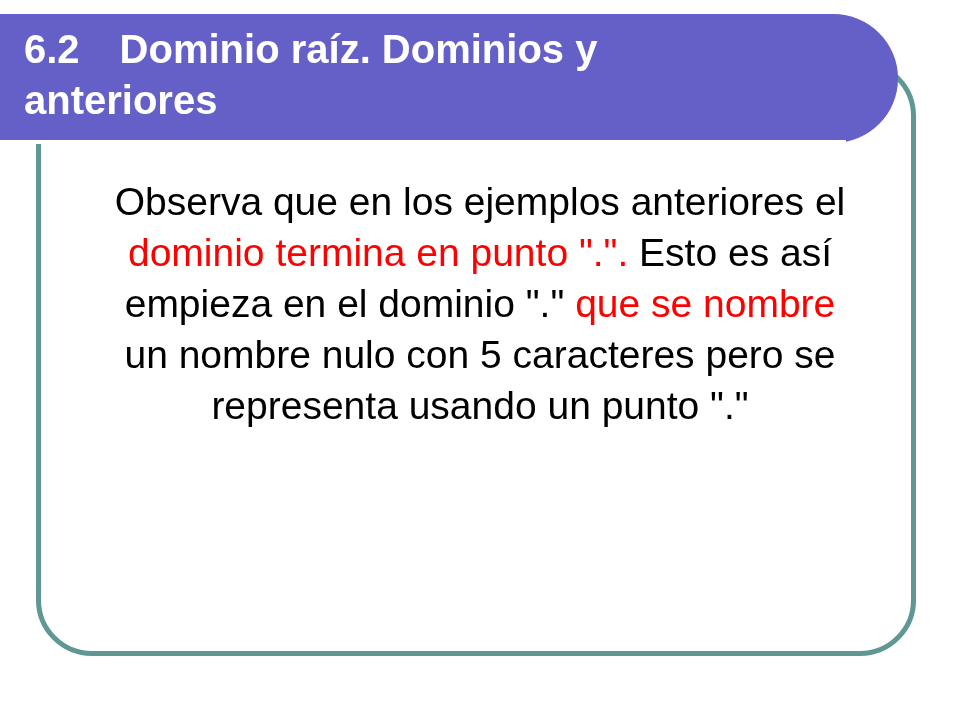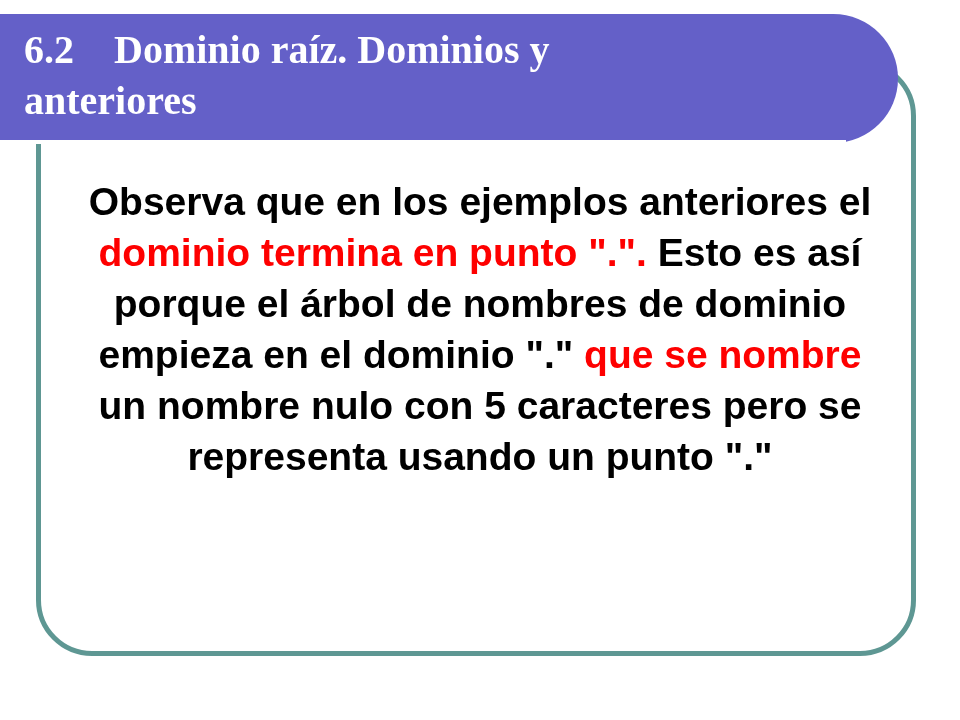--- a/index.html
+++ b/index.html
@@ -50,21 +50,20 @@
     position: absolute;
     left: 24px;
     top: 10px;
     width: 840px;
     color: #ffffff;
     font-size: 40px;
     font-weight: bold;
     line-height: 51px;
     letter-spacing: 0px;
     white-space: pre-wrap;
-    font-family: Liberation Serif, serif;
   }
   .title-text .tab-gap {
     display: inline-block;
     width: 40px;
   }
 
   .title-rule {
     position: absolute;
     left: 0px;
     top: 126px;
@@ -81,21 +80,20 @@
     width: 836px;
     text-align: center;
     color: #000000;
     font-size: 39px;
     line-height: 51px;
     font-weight: normal;
   }
   .body-text .line {
     display: block;
     white-space: nowrap;
-    font-weight: bold;
   }
   .red {
     color: #fe0000;
   }
   .blk {
     color: #000000;
   }
 </style>
 </head>
 <body>
@@ -105,19 +103,18 @@
   <div class="content-frame"></div>
 
   <div class="title-banner">
     <div class="title-text"><span>6.2</span><span class="tab-gap"></span><span>Dominio raíz. Dominios y</span><br><span>anteriores</span></div>
     <div class="title-rule"></div>
   </div>
 
   <div class="body-text">
     <span class="line"><span class="blk">Observa que en los ejemplos anteriores el</span></span>
     <span class="line"><span class="red">dominio termina en punto ".".</span><span class="blk"> Esto es así</span></span>
-    <span class="line"><span class="blk">porque el árbol de nombres de dominio</span></span>
     <span class="line"><span class="blk">empieza en el dominio "." </span><span class="red">que se nombre</span></span>
     <span class="line"><span class="blk">un nombre nulo con 5 caracteres pero se</span></span>
     <span class="line"><span class="blk">representa usando un punto "."</span></span>
   </div>
 
 </div>
 
 </body></html>

